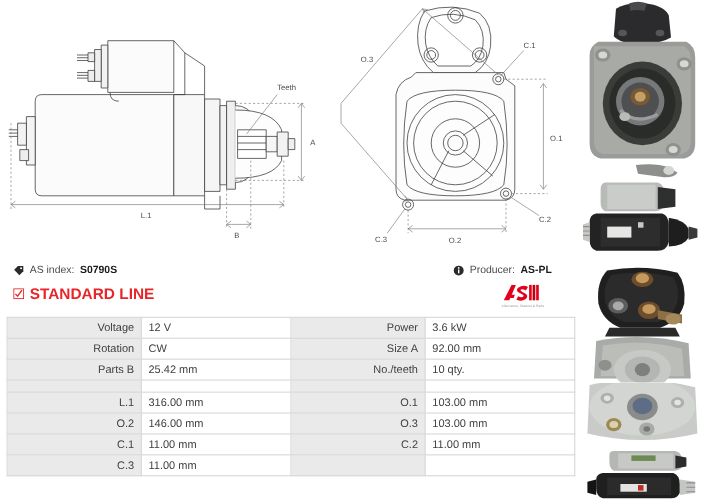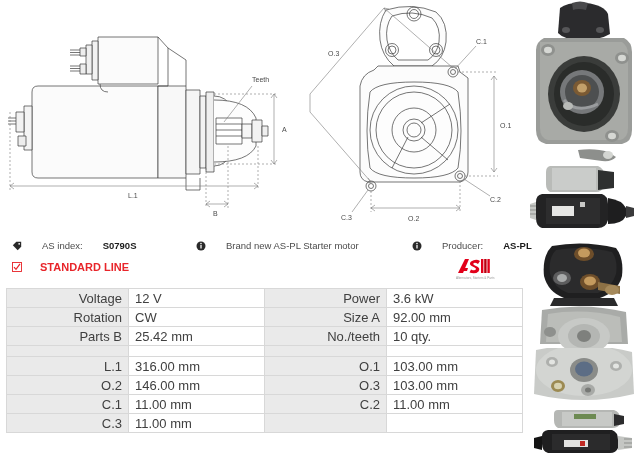--- a/index.html
+++ b/index.html
@@ -24,32 +24,32 @@
   .photo { width:112px; position:relative; overflow:hidden; background:#fff; }
   .photo svg { display:block; width:100%; height:100%; }
 
   
   .inforow { position:absolute; left:0; top:236px; width:528px; height:50px;
              font-size:9.5px; color:#3a3a3a; }
   .info-col { position:absolute; top:0; }
   .col1 { left:12px; width:180px; }
   .col2 { left:196px; width:210px; }
   .col3 { left:412px; width:116px; }
-  .info-line { display:flex; align-items:center; height:19px; gap:20px; white-space:nowrap; }
+  .info-line { display:flex; align-items:center; height:19px; gap:5px; white-space:nowrap; }
   .info-line .lbl { color:#4c4c4c; }
   .info-line .val { font-weight:bold; color:#1a1a1a;text-align:right; }
   .ico { flex:0 0 auto; display:inline-flex; align-items:center; justify-content:center; }
-  .standard-line { color:#e8252a; font-weight:bold; font-size:11px;
-                   display:flex; align-items:center; gap:18px; height:19px; margin-top:2px;}
+  .standard-line { color:#e8252a; font-weight:bold; font-size:14px;
+                   display:flex; align-items:center; gap:5px; height:19px; margin-top:2px;}
   .logo-wrap { margin-top:2px; margin-left:42px; }
 
   
   .spectable { position:absolute; left:6px; top:288px; width:516px; }
   table.spec { border-collapse:collapse; width:516px; table-layout:fixed; }
-  table.spec td { height:19px; font-size:13px; padding:0 6px;
+  table.spec td { height:19px; font-size:10px; padding:0 6px;
                   border:1px solid #d8d8d8; color:#404040; }
   td.k { background:#eaeaea; text-align:right; width:122px; color:#3d3d3d; }
   td.v { background:#ffffff; width:136px; color:#3d3d3d; }
   tr.spacer td { height:11px; background:#eaeaea; border-left:1px solid #d8d8d8;
                  border-right:1px solid #d8d8d8; border-top:1px solid #d8d8d8;
                  border-bottom:1px solid #d8d8d8; }
   tr.spacer td.v { background:#fff; }
   td.tall { height:27px; line-height:11px; }
 </style>
 </head>
@@ -352,30 +352,20 @@
           <svg width="10" height="10" viewBox="0 0 12 12">
               <rect x="0.6" y="0.6" width="10.8" height="10.8" fill="none" stroke="#e8252a" stroke-width="1.1"></rect>
               <path d="M2.4 6.2 L4.8 8.8 L9.6 2.2" fill="none" stroke="#e8252a" stroke-width="1.5"></path>
             </svg>
         </span>
         <span>STANDARD LINE</span>
       </div>
     </div>
 
     <div class="info-col col2">
-      <div class="info-line">
-        <span class="ico">
-          <svg width="10" height="10" viewBox="0 0 12 12">
-              <circle cx="6" cy="6" r="5.4" fill="#2a2a2a"></circle>
-              <rect x="5.25" y="4.8" width="1.5" height="4.2" fill="#fff"></rect>
-              <circle cx="6" cy="3.1" r="0.95" fill="#fff"></circle>
-            </svg>
-        </span>
-        <span class="lbl">Brand new AS-PL Starter motor</span>
-      </div>
     </div>
 
     <div class="info-col col3">
       <div class="info-line">
         <span class="ico">
           <svg width="10" height="10" viewBox="0 0 12 12">
               <circle cx="6" cy="6" r="5.4" fill="#2a2a2a"></circle>
               <rect x="5.25" y="4.8" width="1.5" height="4.2" fill="#fff"></rect>
               <circle cx="6" cy="3.1" r="0.95" fill="#fff"></circle>
             </svg>

